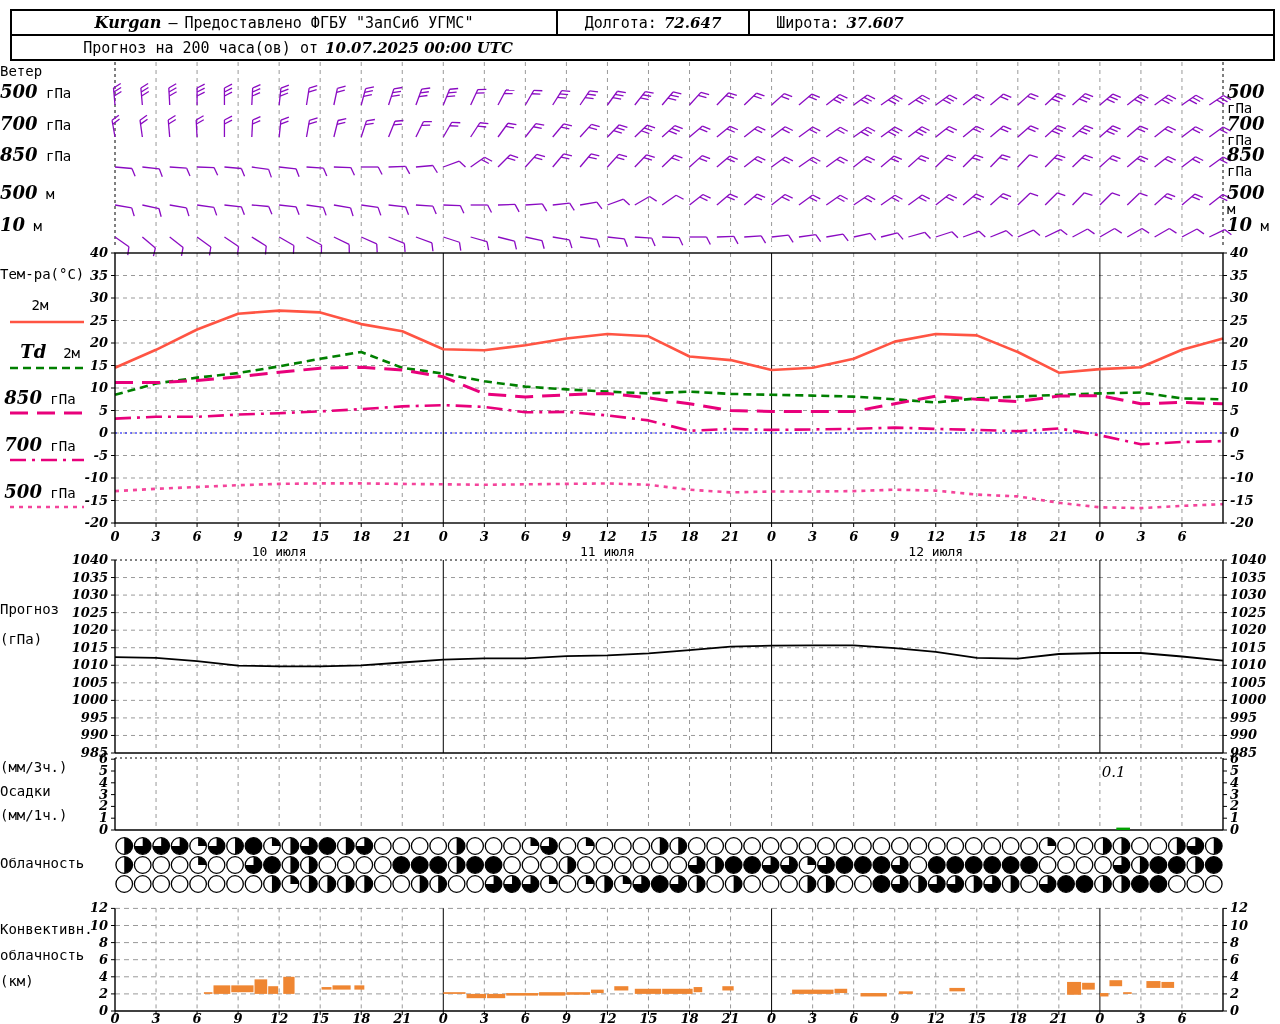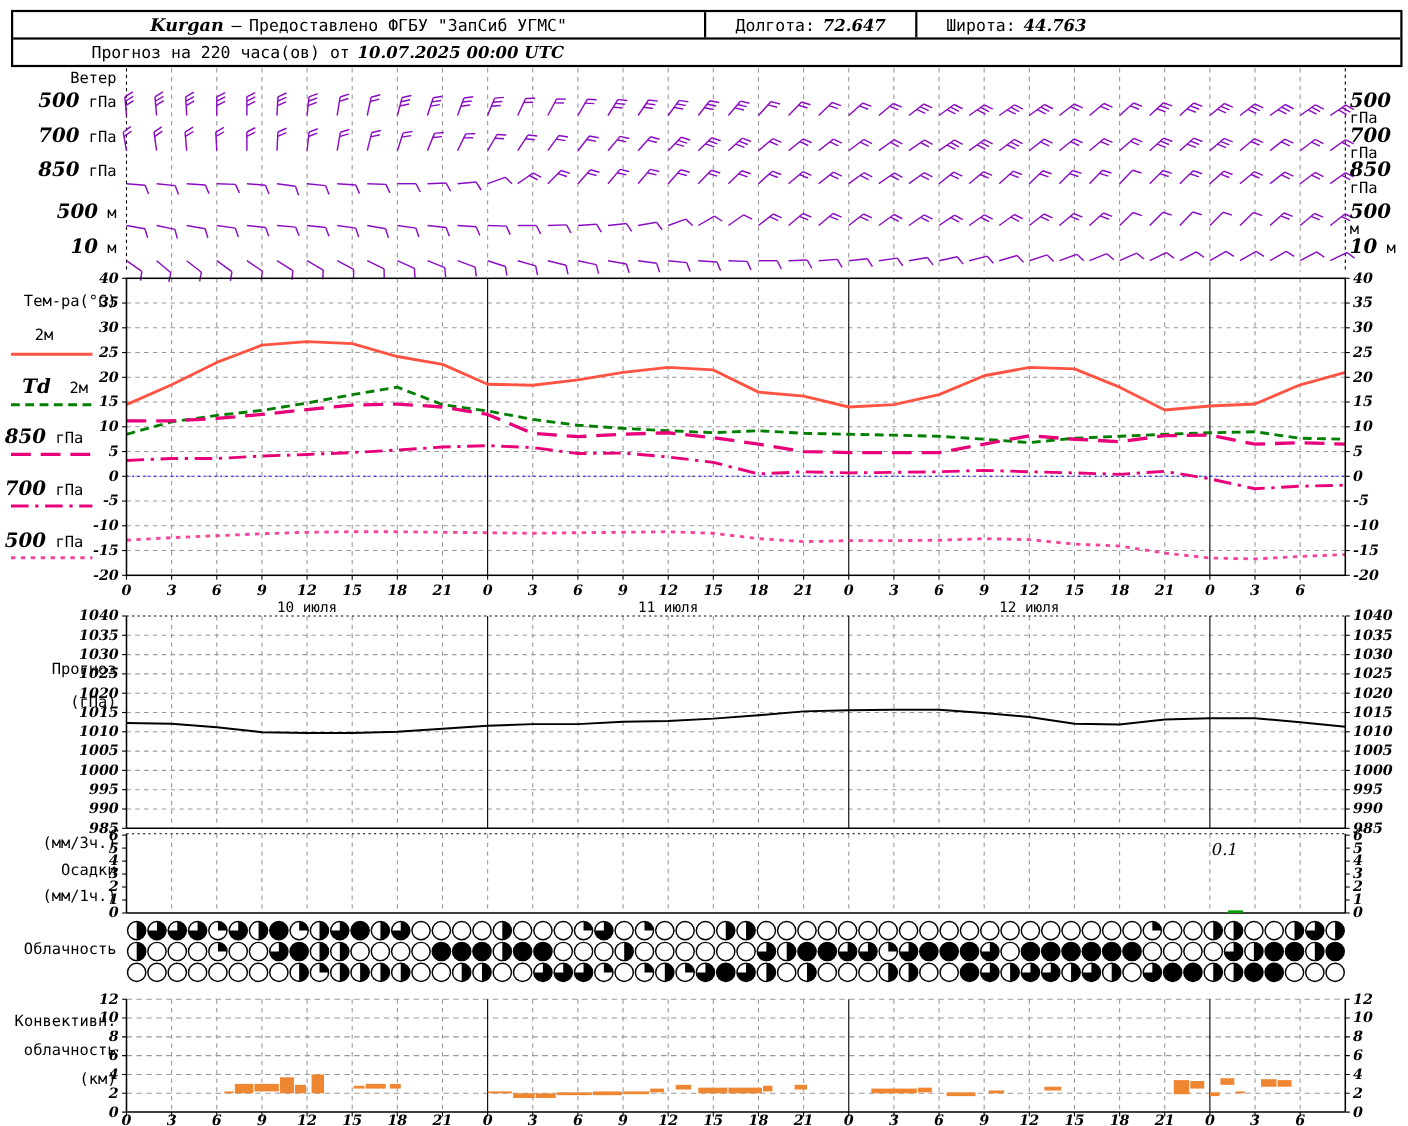--- a/index.html
+++ b/index.html
@@ -8,52 +8,52 @@
   
   #hdr{position:absolute;left:10px;top:9px;width:1261px;border:2px solid #000;}
   .hrow{display:flex;}
   .hrow+.hrow{border-top:2px solid #000;}
   .hcell{display:flex;align-items:center;justify-content:center;gap:7px;
          height:23px;font-size:15px;white-space:nowrap;overflow:hidden;}
   .hcell+.hcell{border-left:2px solid #000;}
   .iv{font-family:"DejaVu Serif","Liberation Serif",serif;font-style:italic;font-weight:bold;}
   .bv{font-family:"DejaVu Serif","Liberation Serif",serif;font-weight:bold;}
   
-  .llab{position:absolute;left:0;width:106px;text-align:right;font-size:14px;line-height:15px;}
+  .llab{position:absolute;left:0;width:106px;font-size:14px;line-height:15px;}
   .rlab{position:absolute;left:1227px;width:52px;text-align:left;font-size:14px;line-height:15px;}
   .llab .iv,.rlab .iv{font-size:18px;}
   svg{position:absolute;left:0;top:0;}
   .ax{font:bold italic 13px "DejaVu Serif","Liberation Serif",serif;fill:#000;}
   .dt{font:13px "DejaVu Sans Mono","Liberation Mono",monospace;fill:#000;}
   .ann{font:italic 15px "DejaVu Serif","Liberation Serif",serif;fill:#000;}
 </style>
 </head>
 <body>
 
 <div id="app">
 
   <div id="hdr">
     <div class="hrow">
-      <div class="hcell" style="width:628px">
+      <div class="hcell" style="width:544px">
         <span class="iv" style="font-size:16px">Kurgan</span>
         <span>—</span>
         <span>Предоставлено ФГБУ "ЗапСиб УГМС"</span>
       </div>
       <div class="hcell" style="width:190px">
         <span>Долгота:</span>
         <span class="iv">72.647</span>
       </div>
       <div class="hcell" style="width:180px">
         <span>Широта:</span>
-        <span class="iv">44.763</span>
+        <span class="iv">37.607</span>
       </div>
     </div>
     <div class="hrow">
       <div class="hcell" style="width:572px">
-        <span>Прогноз на 220 часа(ов) от</span>
+        <span>Прогноз на 200 часа(ов) от</span>
         <span class="iv">10.07.2025 00:00 UTC</span>
       </div>
     </div>
   </div>
 
   <svg id="plot" width="1280" height="1024">
       <g>
         <line x1="156.03703703703704" y1="62" x2="156.03703703703704" y2="247" stroke="#999999" stroke-width="1" stroke-dasharray="4 4"></line>
         <line x1="197.07407407407408" y1="62" x2="197.07407407407408" y2="247" stroke="#999999" stroke-width="1" stroke-dasharray="4 4"></line>
         <line x1="238.11111111111111" y1="62" x2="238.11111111111111" y2="247" stroke="#999999" stroke-width="1" stroke-dasharray="4 4"></line>

